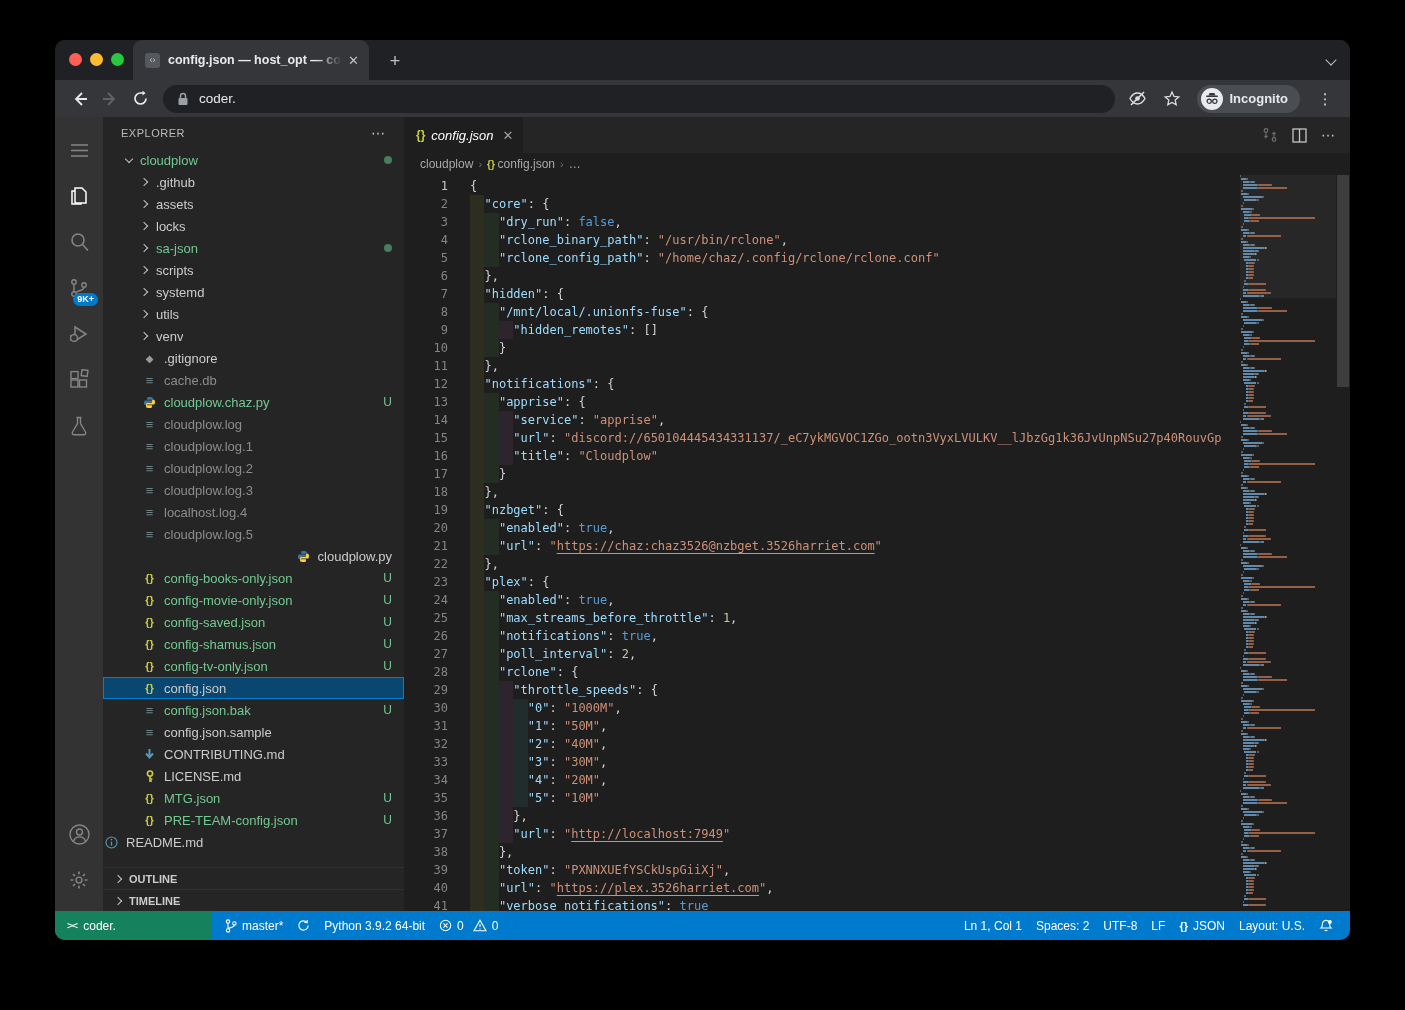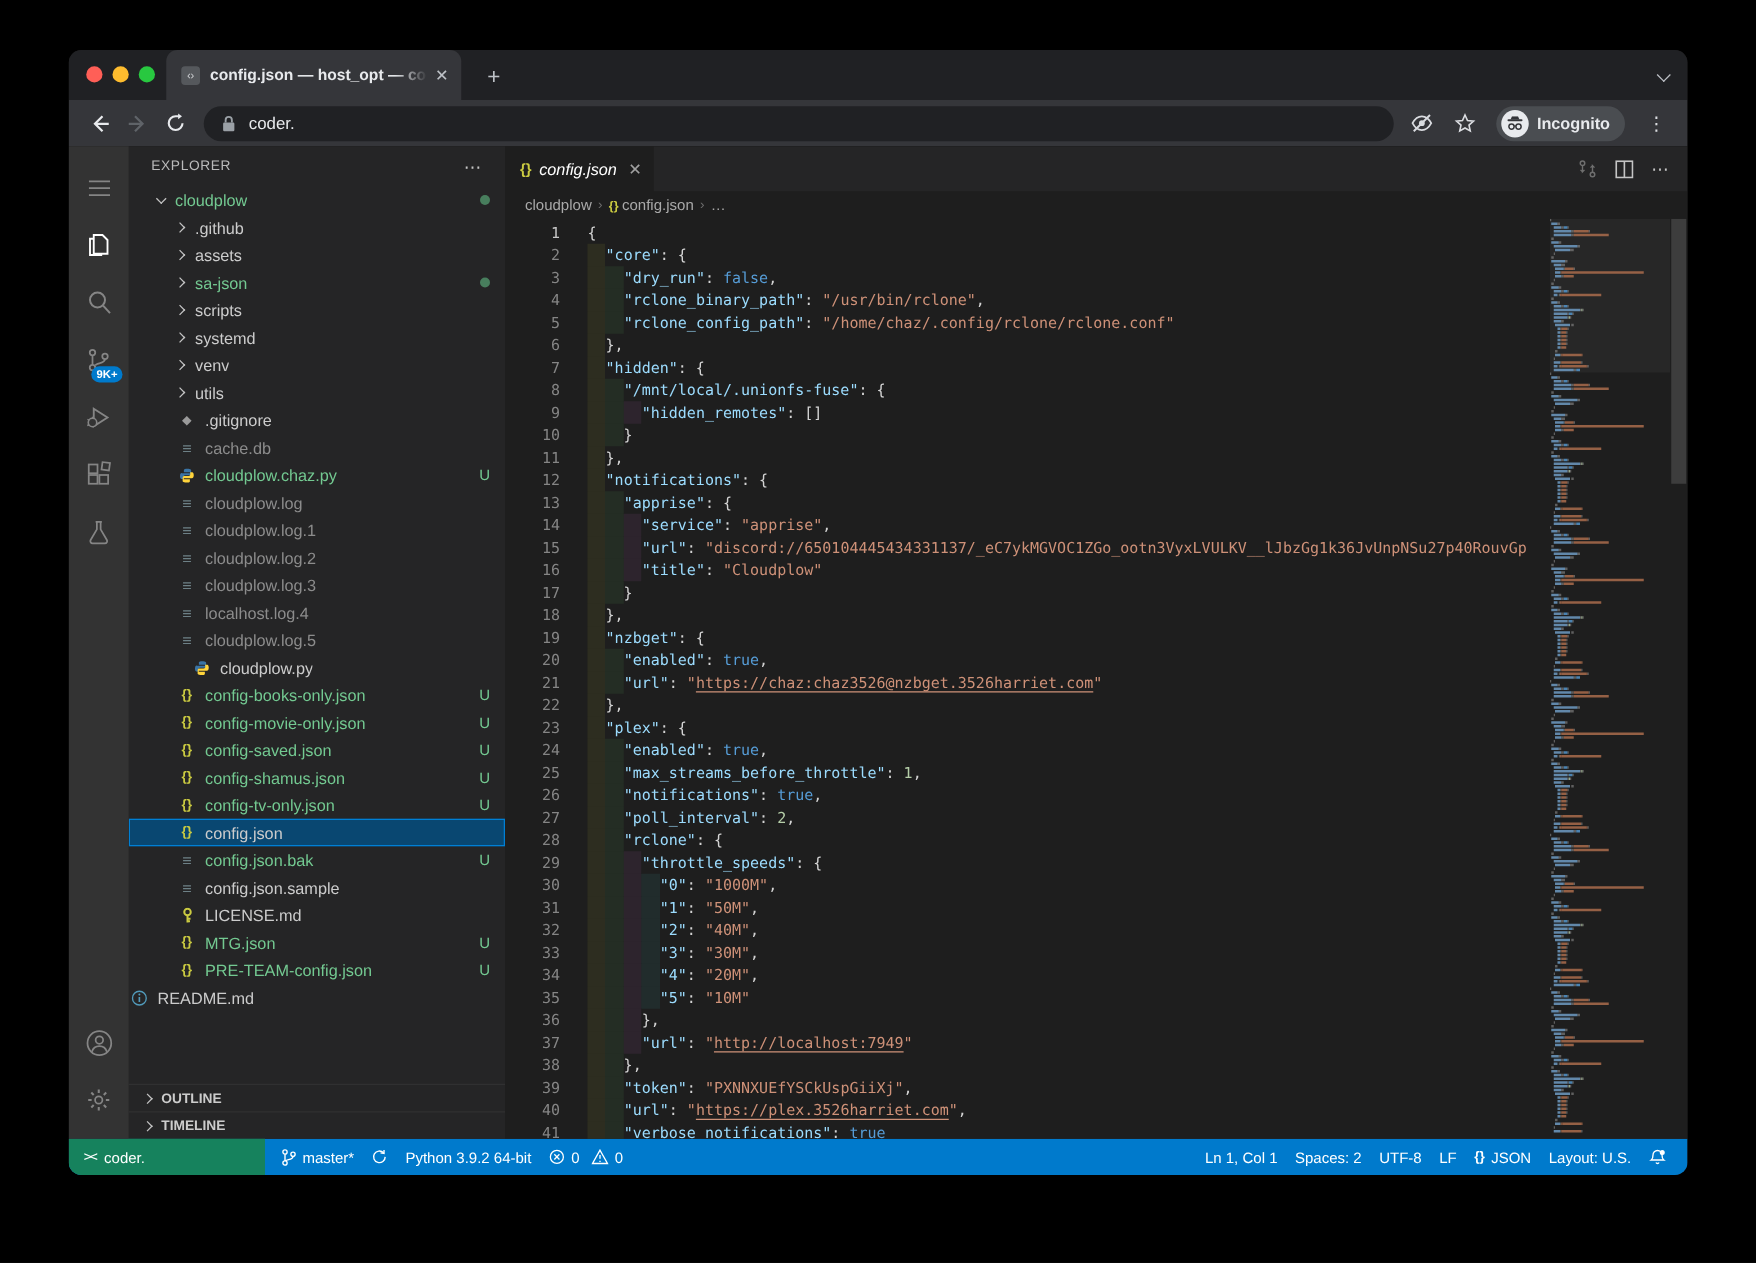--- a/index.html
+++ b/index.html
@@ -282,38 +282,42 @@
           <div class="trow" style="padding-left: 38px;">
             <span class="chev right" style="margin-right:7px;"></span>
             <span class="tlabel c-def">.github</span>
           </div>
           <div class="trow" style="padding-left: 38px;">
             <span class="chev right" style="margin-right:7px;"></span>
             <span class="tlabel c-def">assets</span>
           </div>
           <div class="trow" style="padding-left: 38px;">
             <span class="chev right" style="margin-right:7px;"></span>
+            <span class="tlabel c-def">locks</span>
+          </div>
+          <div class="trow" style="padding-left: 38px;">
+            <span class="chev right" style="margin-right:7px;"></span>
             <span class="tlabel c-green">sa-json</span>
             <span class="tdot"></span>
           </div>
           <div class="trow" style="padding-left: 38px;">
             <span class="chev right" style="margin-right:7px;"></span>
             <span class="tlabel c-def">scripts</span>
           </div>
           <div class="trow" style="padding-left: 38px;">
             <span class="chev right" style="margin-right:7px;"></span>
             <span class="tlabel c-def">systemd</span>
           </div>
           <div class="trow" style="padding-left: 38px;">
             <span class="chev right" style="margin-right:7px;"></span>
+            <span class="tlabel c-def">utils</span>
+          </div>
+          <div class="trow" style="padding-left: 38px;">
+            <span class="chev right" style="margin-right:7px;"></span>
             <span class="tlabel c-def">venv</span>
-          </div>
-          <div class="trow" style="padding-left: 38px;">
-            <span class="chev right" style="margin-right:7px;"></span>
-            <span class="tlabel c-def">utils</span>
           </div>
           <div class="trow" style="padding-left: 38px;">
             <span class="ticon">
               <span style="color:#9a9a9a;font-size:10px;">◆</span>
             </span>
             <span class="tlabel c-def">.gitignore</span>
           </div>
           <div class="trow" style="padding-left: 38px;">
             <span class="ticon">
               <span style="color:#6d8086;font-size:13px;">≡</span>
@@ -359,21 +363,21 @@
               <span style="color:#6d8086;font-size:13px;">≡</span>
             </span>
             <span class="tlabel c-muted">localhost.log.4</span>
           </div>
           <div class="trow" style="padding-left: 38px;">
             <span class="ticon">
               <span style="color:#6d8086;font-size:13px;">≡</span>
             </span>
             <span class="tlabel c-muted">cloudplow.log.5</span>
           </div>
-          <div class="trow" style="padding-left: 50px;">
+          <div class="trow" style="padding-left: 38px; justify-content: flex-end;">
             <span class="ticon">
               <svg width="13" height="13" viewBox="0 0 13 13">
                 <path d="M6.5 1 c-2.6 0 -2.4 1.1 -2.4 1.1 v1.6 h4.9 v.8 H2.4 S1 4.3 1 6.8 c0 2.5 1.3 2.4 1.3 2.4 h1.5 V7.6 s-.1-1.4 1.4-1.4 h3.4 s1.3 0 1.3-1.3 V2.3 S10.2 1 6.5 1 Z" fill="#3a74a5"></path>
                 <path d="M6.5 12 c2.6 0 2.4 -1.1 2.4 -1.1 V9.3 H4 v-.8 h6.6 S12 8.7 12 6.2 c0-2.5-1.3-2.4-1.3-2.4 H9.2 v1.6 s.1 1.4-1.4 1.4 H4.4 s-1.3 0-1.3 1.3 v2.6 S2.8 12 6.5 12 Z" fill="#ffd43b"></path>
               </svg>
             </span>
             <span class="tlabel c-def">cloudplow.py</span>
           </div>
           <div class="trow" style="padding-left: 38px;">
             <span class="ticon">
@@ -421,20 +425,28 @@
               <span style="color:#6d8086;font-size:13px;">≡</span>
             </span>
             <span class="tlabel c-green">config.json.bak</span>
             <span class="tbadge">U</span>
           </div>
           <div class="trow" style="padding-left: 38px;">
             <span class="ticon">
               <span style="color:#6d8086;font-size:13px;">≡</span>
             </span>
             <span class="tlabel c-def">config.json.sample</span>
+          </div>
+          <div class="trow" style="padding-left: 38px;">
+            <span class="ticon">
+              <svg width="13" height="13" viewBox="0 0 13 13">
+                <path d="M6.5 1 v7 M3 5.5 L6.5 9.5 L10 5.5" stroke="#519aba" stroke-width="2" fill="none"></path>
+              </svg>
+            </span>
+            <span class="tlabel c-def">CONTRIBUTING.md</span>
           </div>
           <div class="trow" style="padding-left: 38px;">
             <span class="ticon">
               <svg width="12" height="13" viewBox="0 0 12 13">
                 <circle cx="6" cy="3.6" r="2.6" stroke="#cbcb41" stroke-width="1.6" fill="none"></circle>
                 <path d="M6 6.2 V12 M6 9 h2.4 M6 11 h2" stroke="#cbcb41" stroke-width="1.6" fill="none"></path>
               </svg>
             </span>
             <span class="tlabel c-def">LICENSE.md</span>
           </div>

